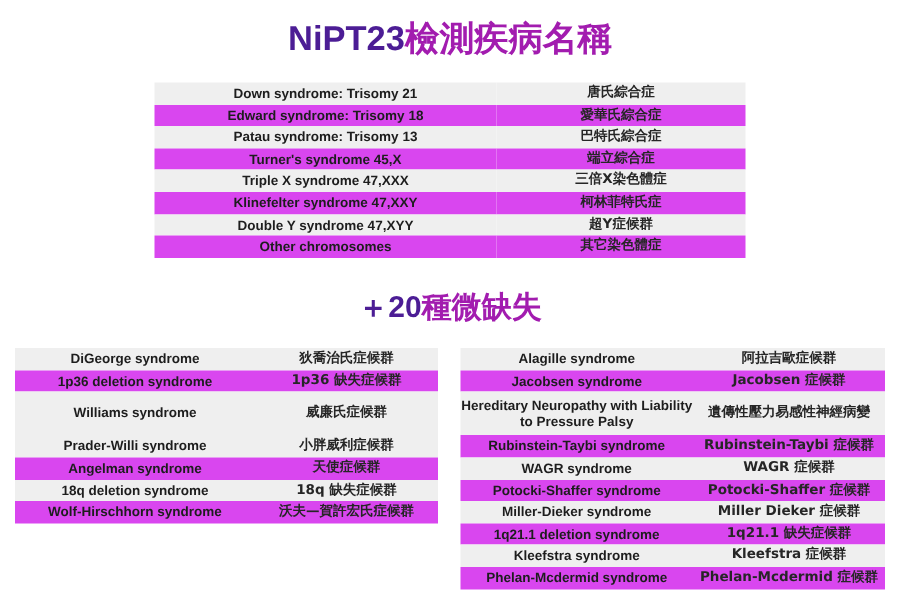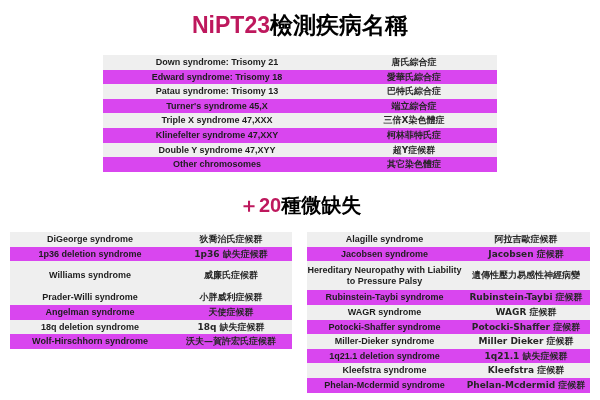--- a/index.html
+++ b/index.html
@@ -28,24 +28,24 @@
     white-space: nowrap;
   }
   #section-title {
     font-size: 20px;
     font-weight: 700;
     line-height: 1.25;
     padding-top: 7px;
     white-space: nowrap;
   }
   .accent {
-    color: #be185d;
+    color: #4c1d95;
   }
   .dark {
-    color: #000000;
+    color: #a21caf;
   }
 
   
   .tbl {
     border-collapse: collapse;
     table-layout: fixed;
     font-size: 9px;
     color: #1d1d1d;
   }
   .tbl td {

